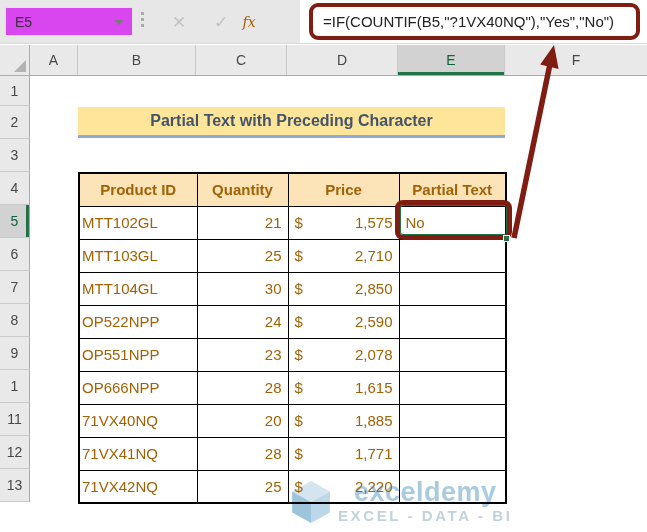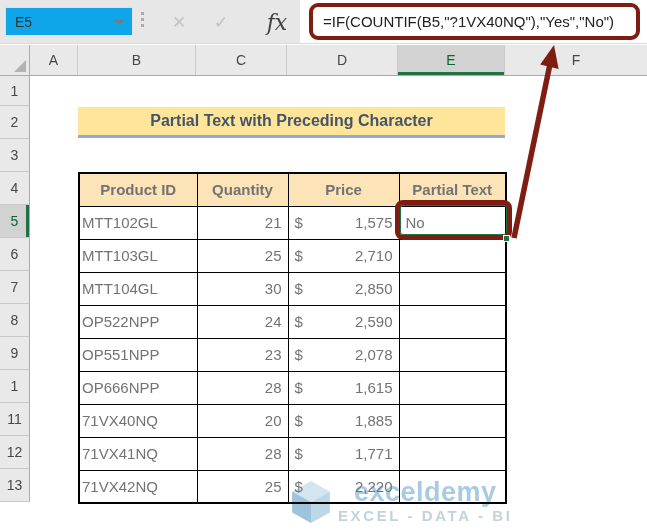--- a/index.html
+++ b/index.html
@@ -5,28 +5,28 @@
   :root{
     --red:#7F1D12; --green:#217346; --hdr-bg:#E9E9E9; --hdr-sel:#D2D2D2;
     --hdr-line:#C9C9C9; --hdr-text:#474747; --sel-text:#0E6237;
   }
   *{margin:0;padding:0;box-sizing:border-box;}
   body{font-family:"Liberation Sans",sans-serif;background:#fff;}
   #app{position:relative;width:647px;height:532px;background:#fff;overflow:hidden;}
 
   
   .formula-bar{position:absolute;left:0;top:0;width:647px;height:44px;background:#E7E7E7;border-bottom:1px solid #DADADA;}
-  .name-box{position:absolute;left:5px;top:7px;width:128px;height:29px;background:#0ea5e9;border:1px solid #E2E2E2;display:flex;align-items:center;padding:0 9px;font-size:14px;color:#333;}
+  .name-box{position:absolute;left:5px;top:7px;width:128px;height:29px;background:#d946ef;border:1px solid #E2E2E2;display:flex;align-items:center;padding:0 9px;font-size:14px;color:#333;}
   .name-dd{position:absolute;right:8px;top:12px;width:0;height:0;border-left:5px solid transparent;border-right:5px solid transparent;border-top:5px solid #7a7a7a;}
   .fb-sep{position:absolute;left:141px;top:12px;display:flex;flex-direction:column;gap:3px;}
   .fb-sep span{width:3px;height:3px;background:#ABABAB;}
   .fb-btn{position:absolute;top:8px;width:34px;height:28px;display:flex;align-items:center;justify-content:center;font-size:17px;}
   .btn-cancel{left:162px;color:#C4C4C4;}
   .btn-enter{left:204px;color:#C1C1C1;}
-  .btn-fx{left:260px;color:#404040;font-family:"DejaVu Serif",serif;font-style:italic;font-size:22px;}
+  .btn-fx{left:232px;color:#a16207;font-family:"DejaVu Serif",serif;font-style:italic;font-size:14px;}
   .formula-input{position:absolute;left:300px;top:0;width:347px;height:43px;background:#fff;display:flex;align-items:center;padding-left:23px;font-size:15px;color:#222;white-space:nowrap;}
   .formula-highlight{position:absolute;left:309px;top:3px;width:331px;height:37px;border:4px solid var(--red);border-radius:9px;z-index:6;pointer-events:none;}
 
   
   .col-headers{position:absolute;left:0;top:45px;width:647px;height:31px;display:flex;background:var(--hdr-bg);border-bottom:1px solid #ABABAB;}
   .corner{width:30px;height:100%;border-right:1px solid #ABABAB;position:relative;background:var(--hdr-bg);}
   .corner-tri{position:absolute;right:3px;bottom:3px;width:0;height:0;border-left:12px solid transparent;border-bottom:12px solid #B3B3B3;}
   .col-h{height:100%;display:flex;align-items:center;justify-content:center;font-size:14px;color:var(--hdr-text);border-right:1px solid var(--hdr-line);}
   .col-h.sel{background:var(--hdr-sel);color:var(--sel-text);box-shadow:inset 0 -3px 0 0 var(--green);}
   .cw-a{width:48px}.cw-b{width:118px}.cw-c{width:91px}.cw-d{width:111px}.cw-e{width:107px}.cw-f{width:142px;border-right:none}
@@ -35,21 +35,21 @@
   .row-headers{position:absolute;left:0;top:76px;width:30px;display:flex;flex-direction:column;}
   .row-h{width:30px;height:33px;background:var(--hdr-bg);border-right:1px solid #ABABAB;border-bottom:1px solid var(--hdr-line);display:flex;align-items:center;justify-content:center;font-size:14px;color:var(--hdr-text);}
   .row-h:first-child{height:30px;}
   .row-h.sel{background:var(--hdr-sel);color:var(--sel-text);box-shadow:inset -3px 0 0 0 var(--green);}
 
   
   .banner{position:absolute;left:78px;top:107px;width:427px;height:31px;background:#FFE599;border-bottom:3px solid #8EAADB;display:flex;align-items:center;justify-content:center;font-size:16px;font-weight:bold;color:#44546A;z-index:2;}
 
   
   table.sheet{position:absolute;left:78px;top:172px;border-collapse:collapse;table-layout:fixed;z-index:4;border:2px solid #000;}
-  table.sheet th,table.sheet td{border:1px solid #000;height:33px;font-size:15px;color:#737373;overflow:hidden;}
+  table.sheet th,table.sheet td{border:1px solid #000;height:33px;font-size:15px;color:#a16207;overflow:hidden;}
   table.sheet th{background:#FCE4B8;font-weight:bold;text-align:center;}
   col.c-prod{width:118px}col.c-qty{width:91px}col.c-price{width:111px}col.c-part{width:107px}
   td.t-prod{text-align:left;padding-left:2px;}
   td.t-qty{text-align:right;padding-right:6px;}
   td.t-price{padding:0 6px;}
   td.t-price .pr{display:flex;justify-content:space-between;align-items:center;}
   td.t-part{text-align:left;padding-left:6px;margin-left:43px;}
 
   
   .sel-box{position:absolute;left:395px;top:200px;width:117px;height:40px;border:5px solid var(--red);border-radius:8px;box-shadow:inset 0 0 0 1px var(--green);z-index:6;pointer-events:none;}

